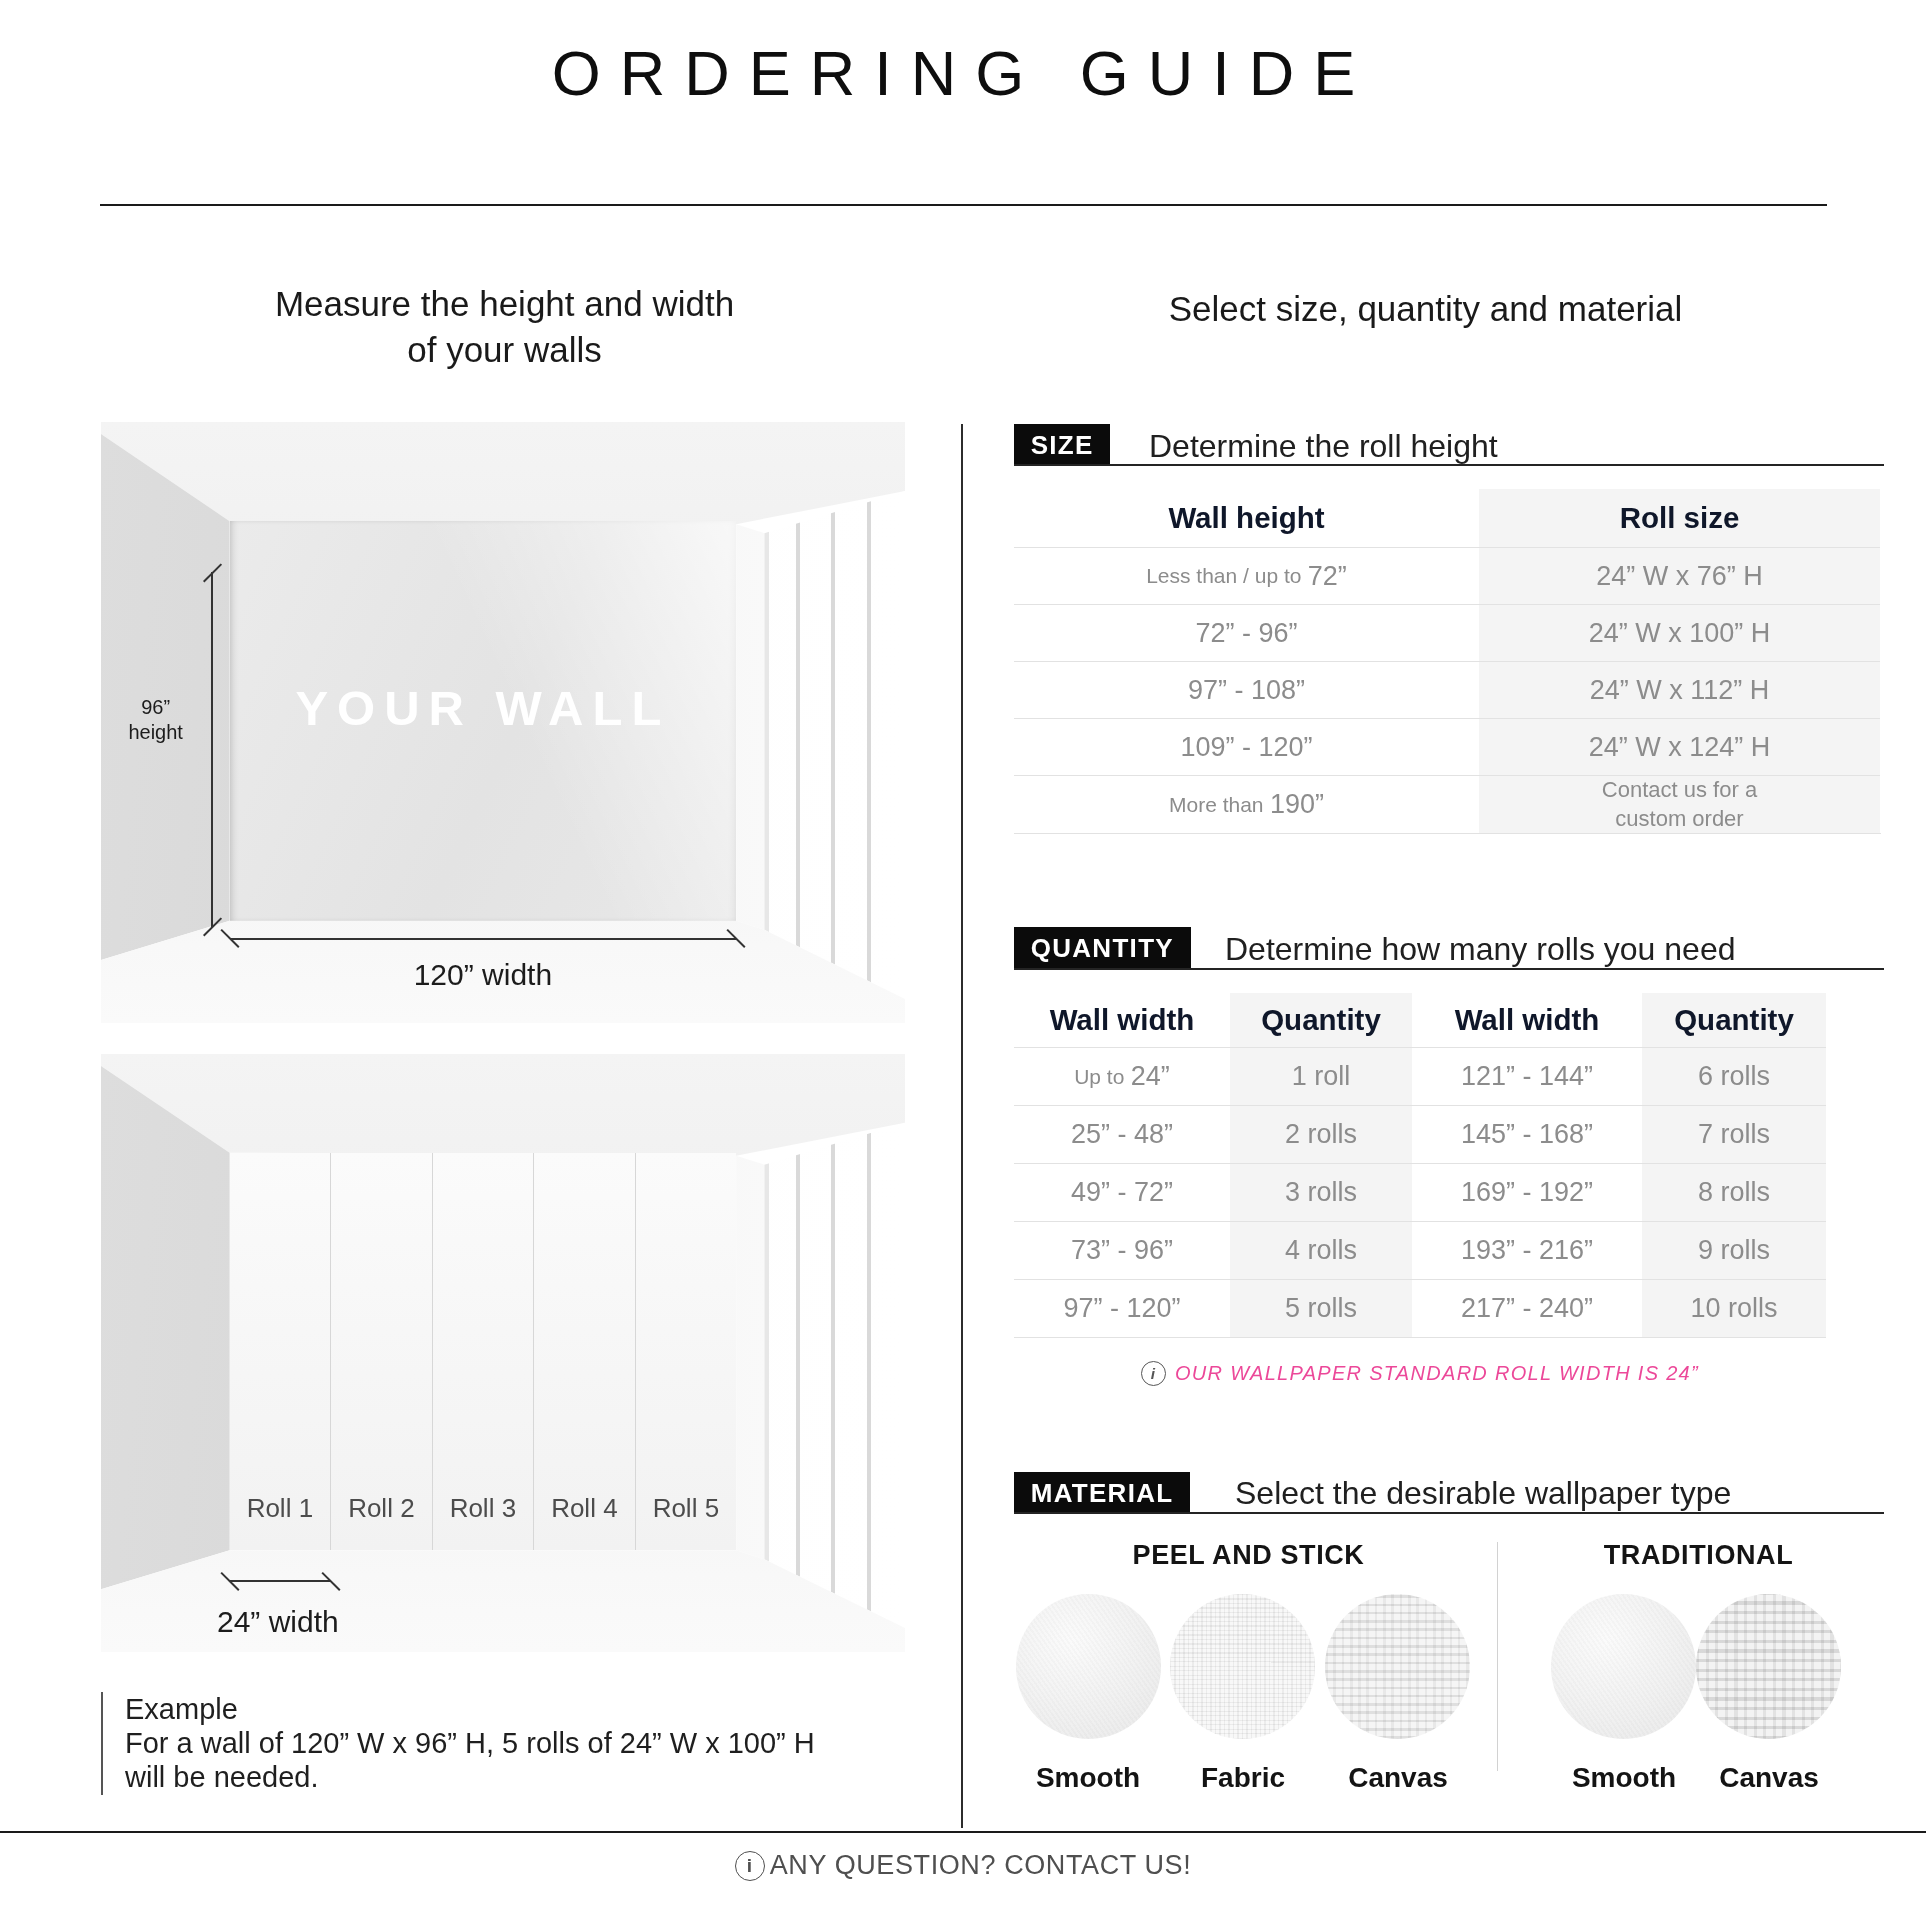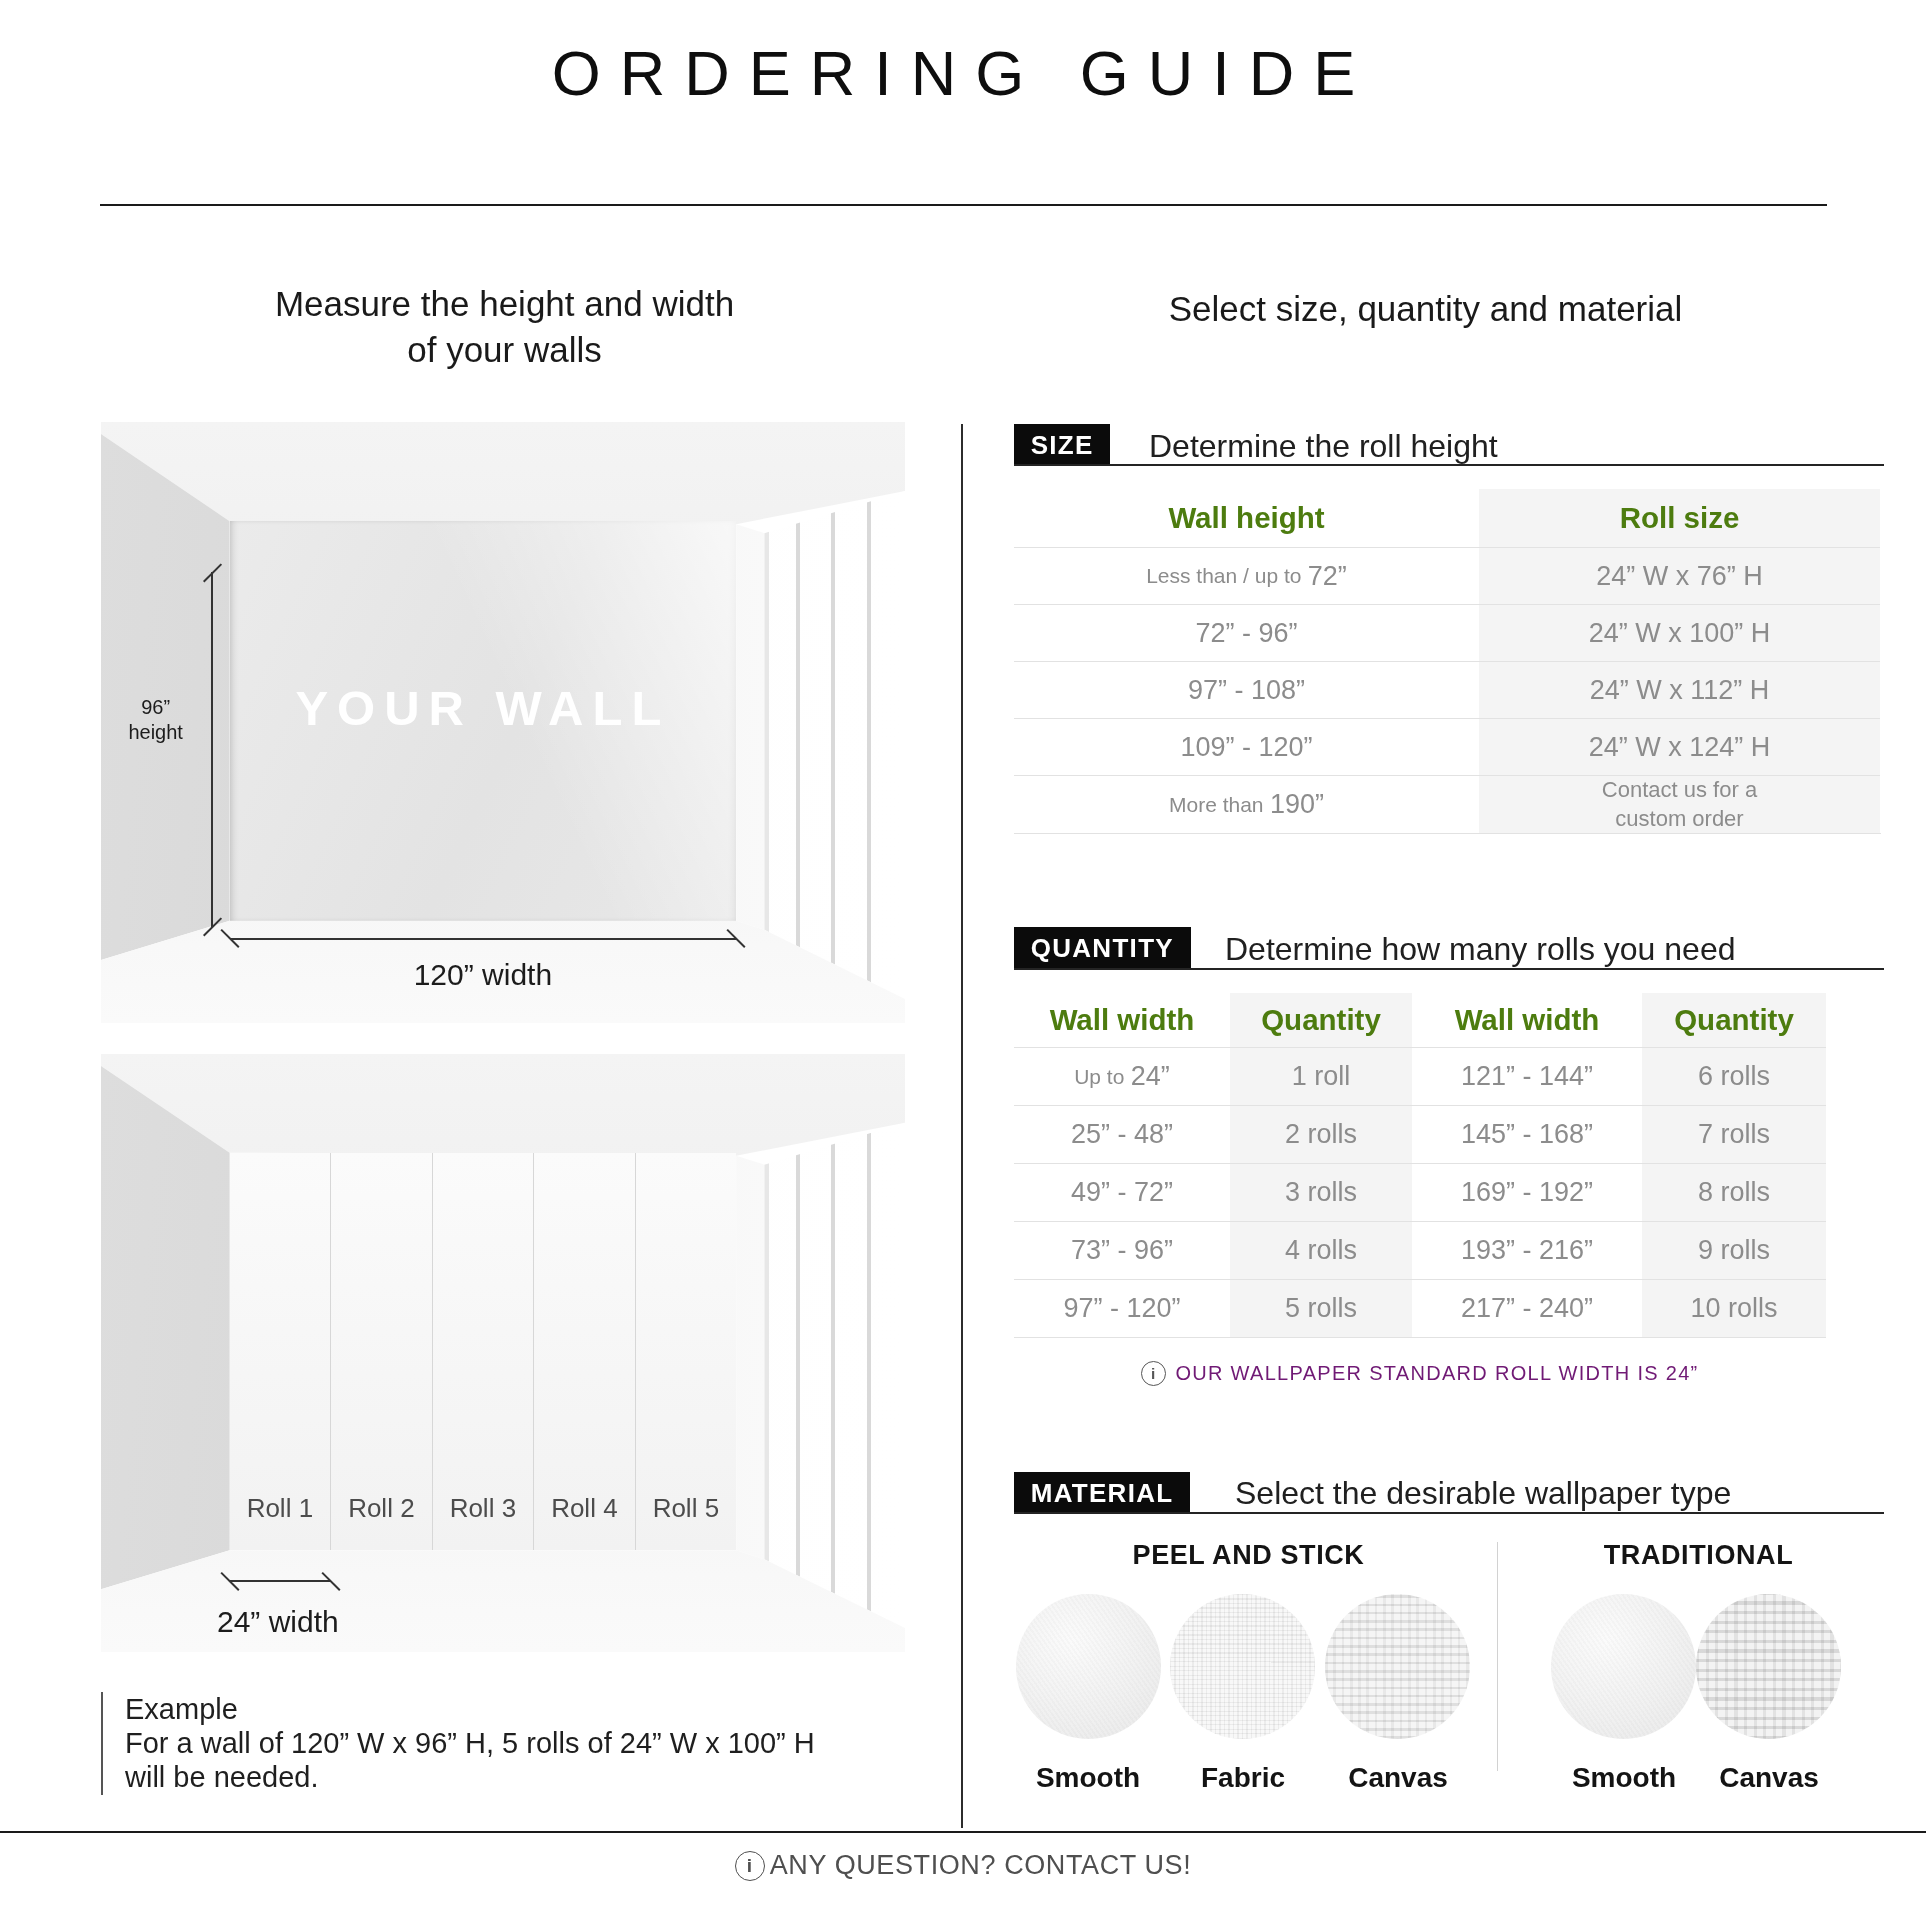--- a/index.html
+++ b/index.html
@@ -55,27 +55,27 @@
   .subtitle{position:absolute;font-size:32px;color:#202020;}
   .rule{position:absolute;height:1.9px;background:#242424;}
   #size-tag{left:1014px;top:424px;}   #size-sub{left:1149px;top:428px;}   #size-rule{left:1014px;top:464px;width:870px;}
   #qty-tag{left:1014px;top:927px;}   #qty-sub{left:1225px;top:931px;}   #qty-rule{left:1014px;top:968px;width:870px;}
   #mat-tag{left:1014px;top:1472px;}   #mat-sub{left:1235px;top:1475px;}   #mat-rule{left:1014px;top:1512px;width:870px;}
 
   .tbl{position:absolute;display:grid;border-bottom:1.3px solid #e2e2e2;}
   #size-tbl{left:1014px;top:489px;width:867px;grid-template-columns:465px 401px;grid-template-rows:58px repeat(4,57px) 58px;}
   #qty-tbl{left:1014px;top:993px;width:812px;grid-template-columns:216px 182px 230px 184px;grid-template-rows:54px repeat(5,58px);}
   .cell{display:flex;align-items:center;justify-content:center;gap:6.4px;}
-  .cell.hd{font-weight:700;font-size:29.5px;color:#4d7c0f;}
+  .cell.hd{font-weight:700;font-size:29.5px;color:#0f172a;}
   .cell.dt{font-size:27px;color:#8c8c8c;border-top:1.3px solid #e2e2e2;}
   .cell.sh{background:#f4f4f4;}
   .pre{font-size:21px;}
   .small{font-size:22px;line-height:1.3;white-space:pre-line;text-align:center;}
 
-  #note{left:1014px;top:1361px;width:812px;text-align:center;font-size:20px;letter-spacing:1.3px;color:#701a75;display:flex;align-items:center;justify-content:center;gap:9px;}
+  #note{left:1014px;top:1361px;width:812px;text-align:center;font-size:20px;letter-spacing:1.3px;color:#ec4899;display:flex;align-items:center;justify-content:center;gap:9px;font-style:italic;}
   .info-icon{display:inline-flex;align-items:center;justify-content:center;width:23px;height:23px;border:1.9px solid #565656;border-radius:50%;font-size:15.4px;font-weight:600;color:#565656;flex:none;}
   .info-icon::before{content:"i";}
   .info-icon.big{width:28px;height:28px;font-size:19px;border-color:#4f4f4f;color:#4f4f4f;}
 
   
   .grp-title{position:absolute;top:1540px;text-align:center;font-size:27px;font-weight:700;letter-spacing:0.6px;color:#141414;}
   #grp1-title{left:1014px;width:469px;}
   #grp2-title{left:1513px;width:371px;}
   #mat-div{left:1497px;top:1542px;width:1.3px;height:229px;background:#d2d2d2;}
   .swatch{position:absolute;top:1594px;width:145px;height:145px;border-radius:50%;}

